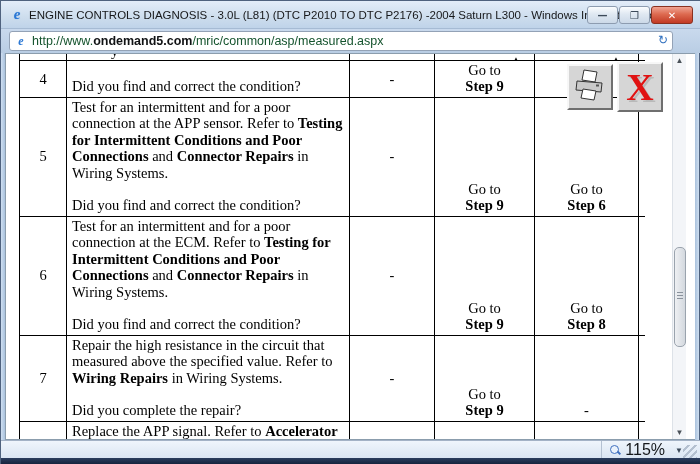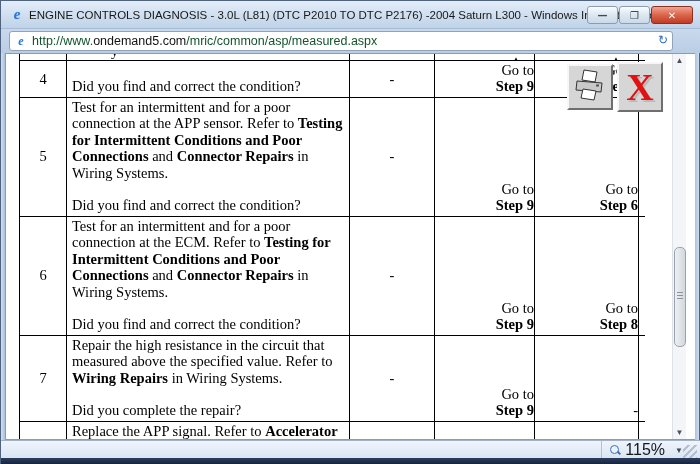--- a/index.html
+++ b/index.html
@@ -21,21 +21,21 @@
   .winbtn.close { background:linear-gradient(#f0a492,#dd6a50 45%,#c23a24); color:#fff; border-color:#8a3120; width:40px; }
 
   
   .addressbar { position:absolute; left:0; top:28px; width:700px; height:24px;
     background:linear-gradient(#c9d9ed,#b9cde4); display:flex; align-items:center; }
   .addr-field { margin-left:8px; width:662px; height:18px; background:#fff; border:1px solid #93a2b6;
     border-radius:3px; display:flex; align-items:center; position:relative; cursor:text; }
   .addr-favicon { width:16px; text-align:center; font:bold italic 12px "Liberation Serif",serif; color:#2c78d4; margin-left:3px; }
   .url { font-size:12.5px; margin-left:3px; white-space:nowrap; overflow:hidden; }
   .url .dim { color:#14532d;margin-top:12px; }
-  .url .dom { color:#101214; font-weight:normal; }
+  .url .dom { color:#101214; font-weight:bold; }
   .addr-right-icon { position:absolute; right:4px; top:2px; font-size:12px; color:#2f6fbe; cursor:pointer; line-height:13px; }
 
   
   .content { position:absolute; left:4px; top:52px; width:690px; height:385px; background:#fff;
     border:1px solid #8b9dad; overflow:hidden; }
 
   
   .vscroll { position:absolute; top:0; right:10px; width:13px; height:385px; background:#f3f5f8; border-left:1px solid #dde2e8; }
   .vs-arrow { position:absolute; left:0; width:13px; text-align:center; font-size:8px; color:#4a5158; cursor:pointer; }
   .vs-up { top:2px; } .vs-down { bottom:2px; }
@@ -44,21 +44,21 @@
   .vs-grip { position:absolute; left:2px; top:44px; width:6px; height:1px; background:#8a929c; box-shadow:0 3px 0 #8a929c, 0 6px 0 #8a929c; }
 
   
   .diag-table { position:absolute; left:13px; top:0; width:625px; border-left:1px solid #000;
     font-family:"Liberation Serif", serif; font-size:14.5px; line-height:16.5px; color:#000; }
   .trow { display:grid; grid-template-columns:47px 283px 85px 100px 104px; border-bottom:1px solid #000; }
   .cell { border-right:1px solid #000; overflow:hidden; }
   .cell-step { display:flex; align-items:center; justify-content:center; }
   .cell-action { padding:1px 3px 2px 5px; }
   .cell-value { display:flex; align-items:center; justify-content:center; }
-  .cell-goto { display:flex; flex-direction:column; justify-content:flex-end; align-items:flex-end; padding-bottom:2px; text-align:center; }
+  .cell-goto { display:flex; flex-direction:column; justify-content:flex-end; align-items:center; padding-bottom:2px; text-align:center; }
   .b { font-weight:bold; }
   .question { margin-top:16px; }
 
   
   .trow.partial { height:6px; }
   .trow.partial .cell { position:relative; }
   .frag-y { position:absolute; left:44px; top:-11px; font-family:"Liberation Serif",serif; font-size:14.5px; }
   .frag-mark { position:absolute; top:-2px; font-size:8px; color:#000; }
   .frag-yes { right:14px; } .frag-no { right:18px; }
 

